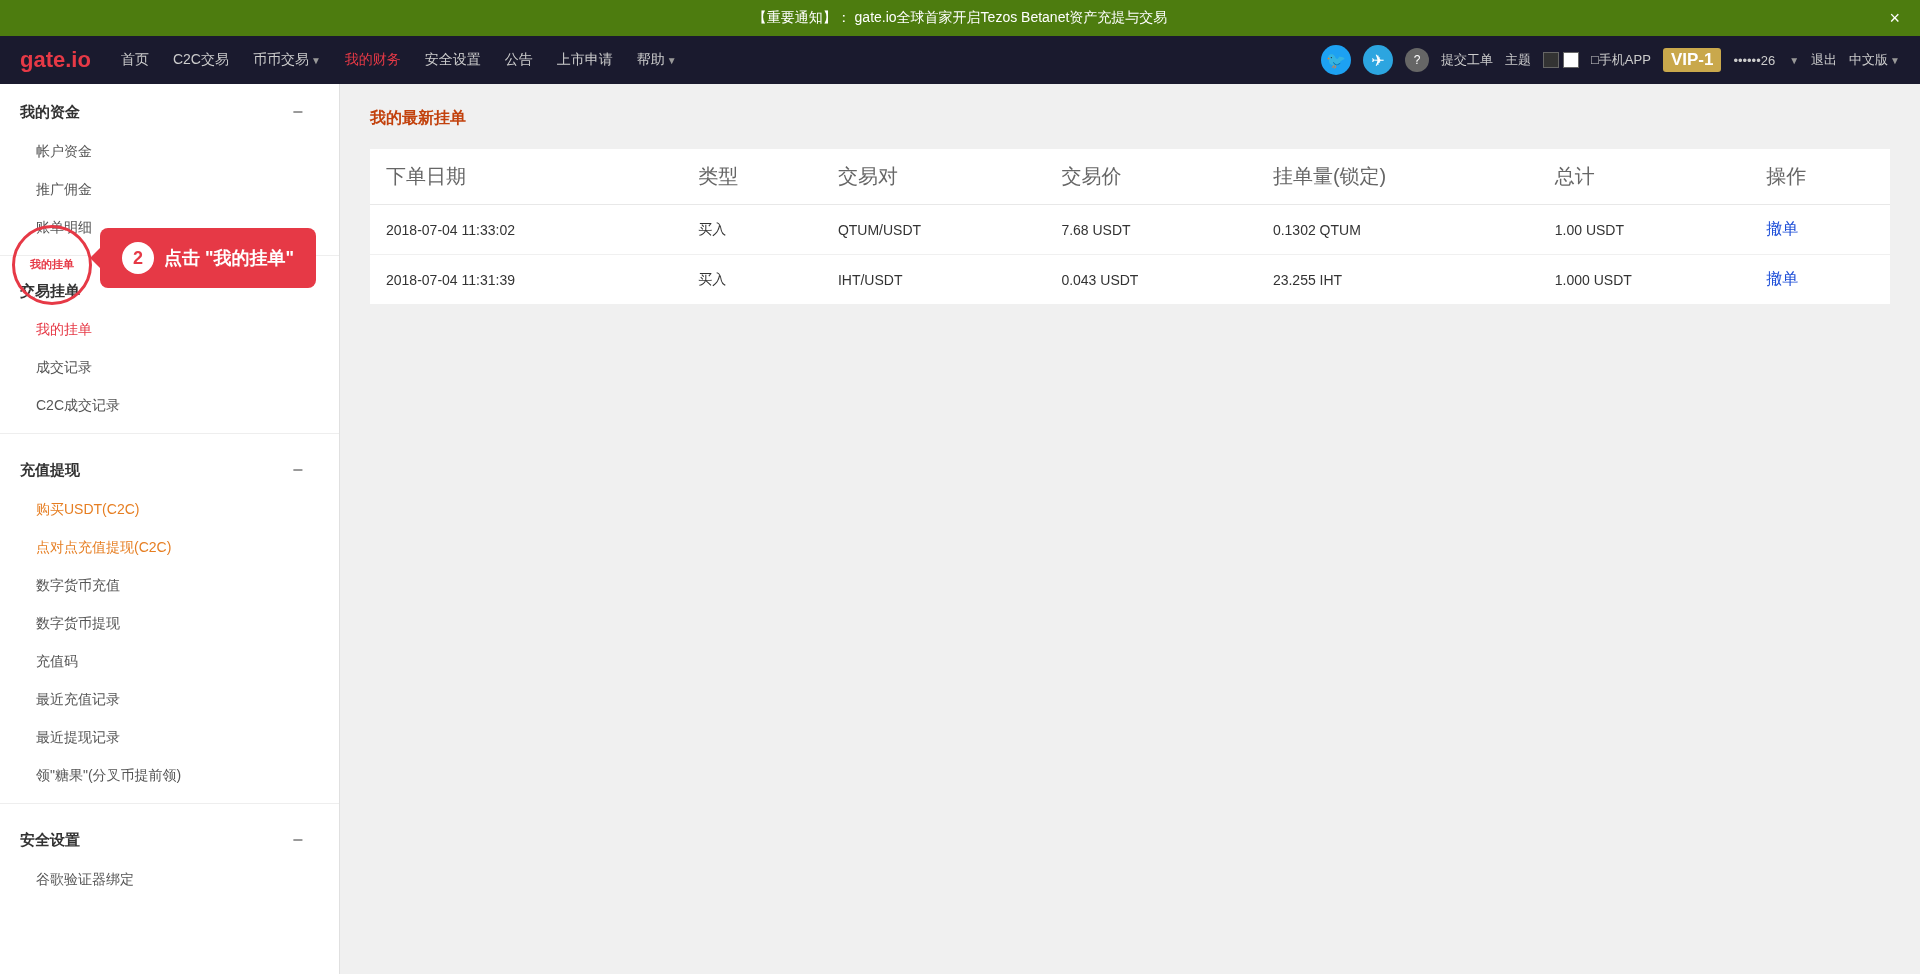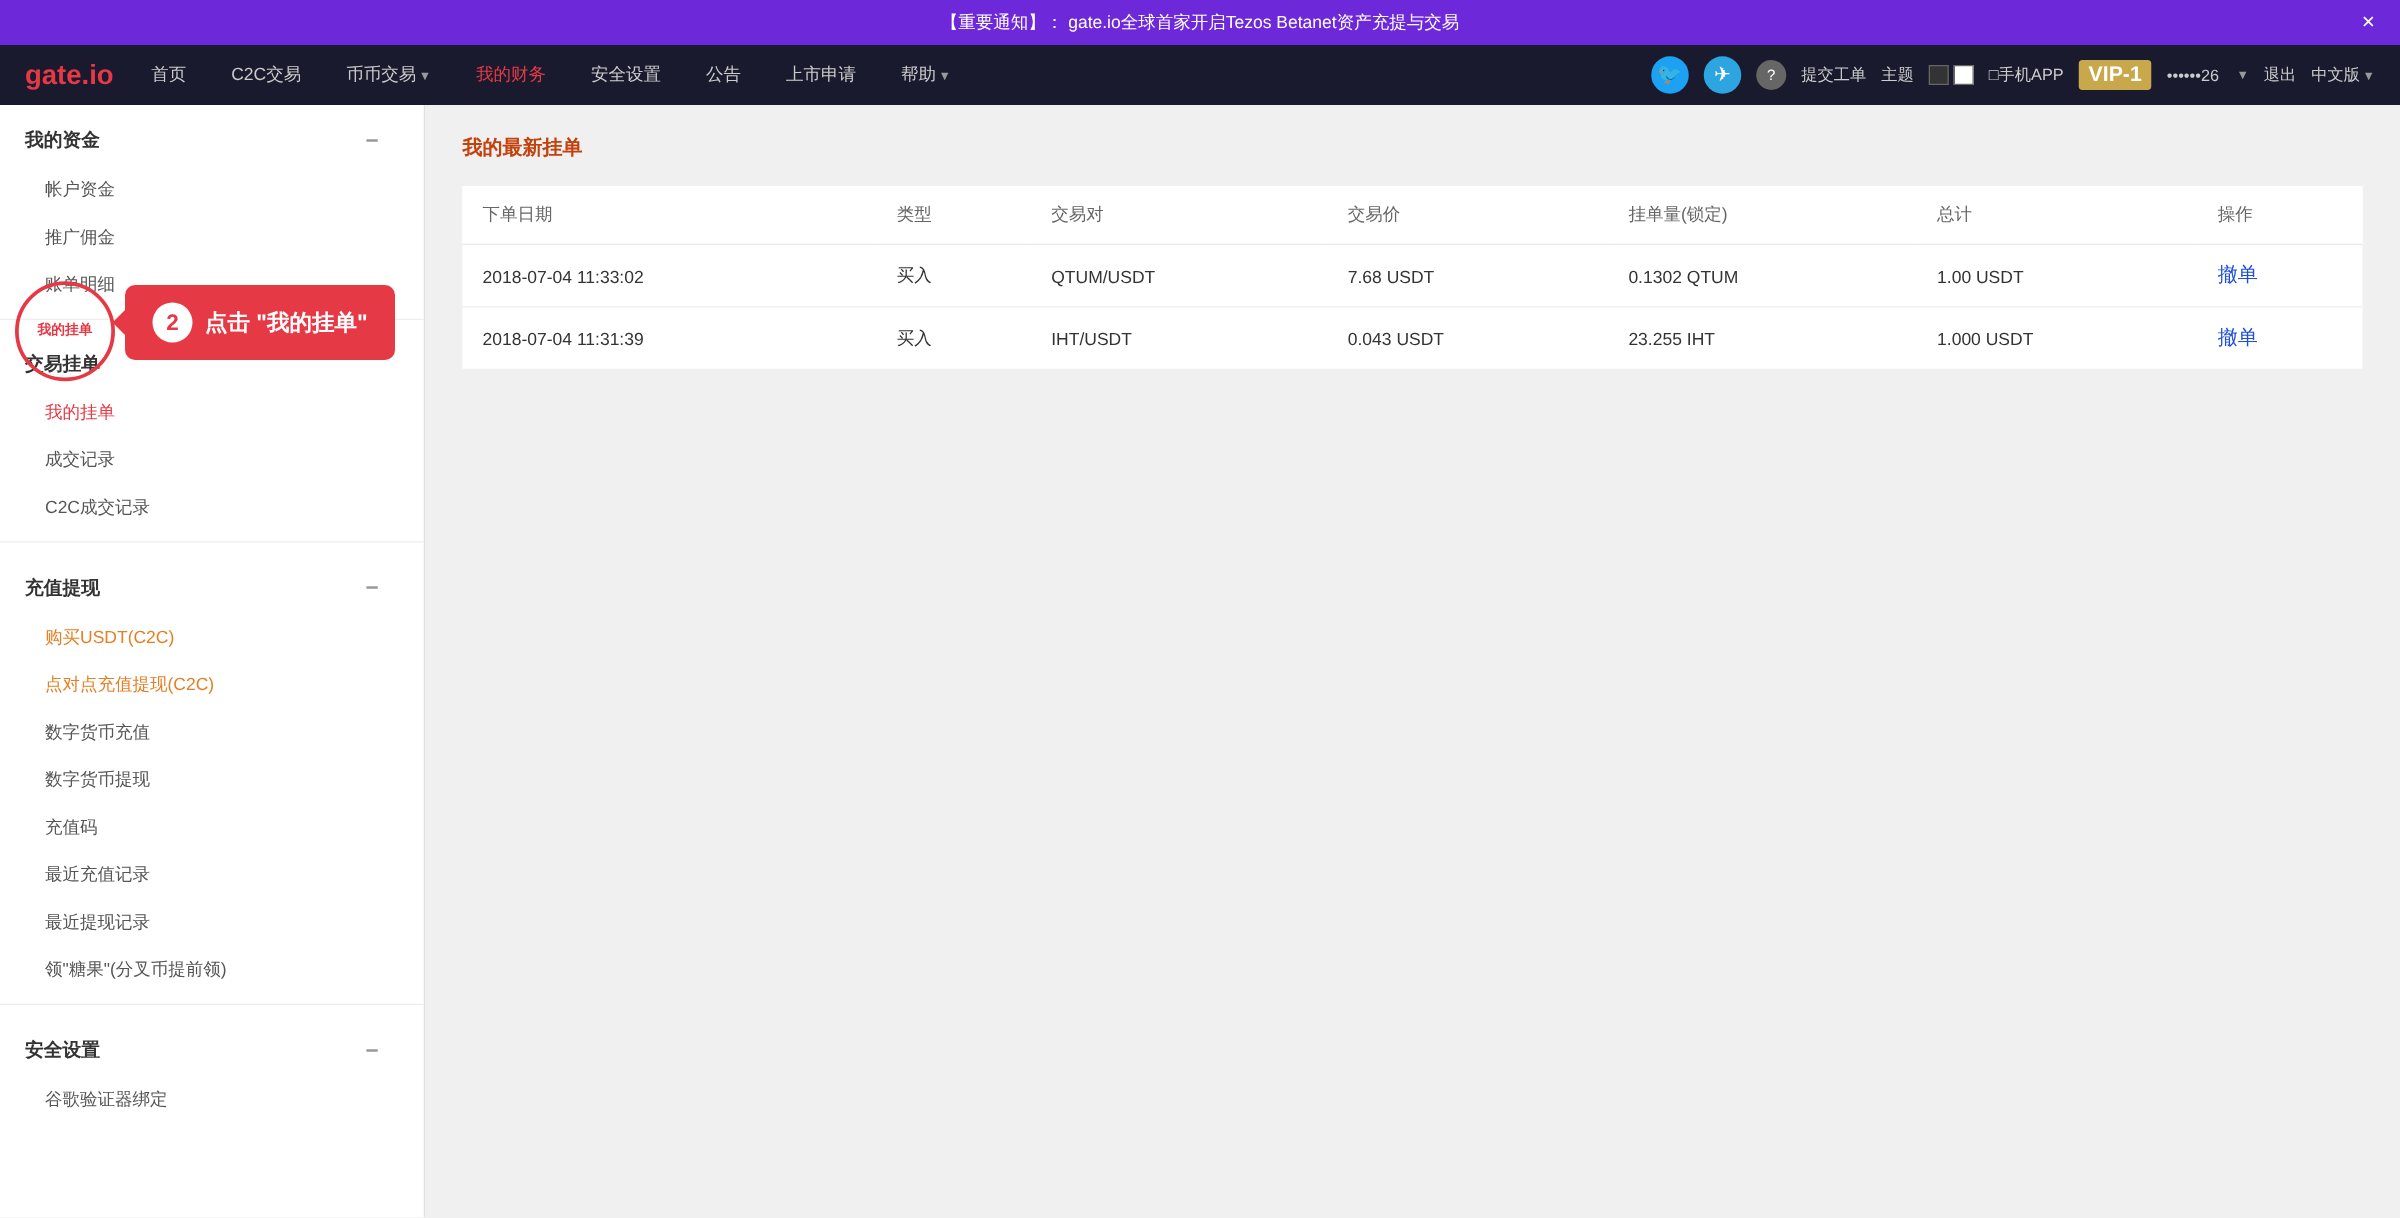--- a/index.html
+++ b/index.html
@@ -1,20 +1,20 @@
 <!DOCTYPE html>
 <html><head>
   <meta charset="utf-8">
   <style>
     * { margin: 0; padding: 0; box-sizing: border-box; }
     body { font-family: "Microsoft YaHei", "PingFang SC", sans-serif; font-size: 14px; background: #f0f0f0; color: #333; width: 1920px; min-height: 974px; }
 
     
     .notification-bar {
-      background: #6d28d9;
+      background: #4d7c0f;
       color: #fff;
       text-align: center;
       padding: 8px 20px;
       font-size: 14px;
       position: relative;
       height: 36px;
       display: flex;
       align-items: center;
       justify-content: center;
     }
@@ -39,21 +39,21 @@
     }
     .logo {
       font-size: 22px;
       font-weight: bold;
       color: #fff;
       margin-right: 30px;
     }
     .logo span { color: #e63946; text-align: right; }
     .nav-links {
       display: flex;
-      gap: 36px;
+      gap: 24px;
       align-items: center;
       flex: 1;
     }
     .nav-links a {
       color: #ccc;
       text-decoration: none;
       font-size: 14px;
       cursor: pointer;
     }
     .nav-links a.active { color: #e63946; }
@@ -157,21 +157,21 @@
     .orders-table {
       width: 100%;
       border-collapse: collapse;
       background: #fff;
     }
     .orders-table th {
       padding: 14px 16px;
       text-align: left;
       color: #666;
       font-weight: normal;
-      font-size: 14px;
+      font-size: 20px;
       border-bottom: 1px solid #e8e8e8;
       background: #fff;
     }
     .orders-table td {
       padding: 14px 16px;
       color: #333;
       font-size: 14px;
       border-bottom: 1px solid #f0f0f0;
     }
     .buy-label { color: #e63946; }

